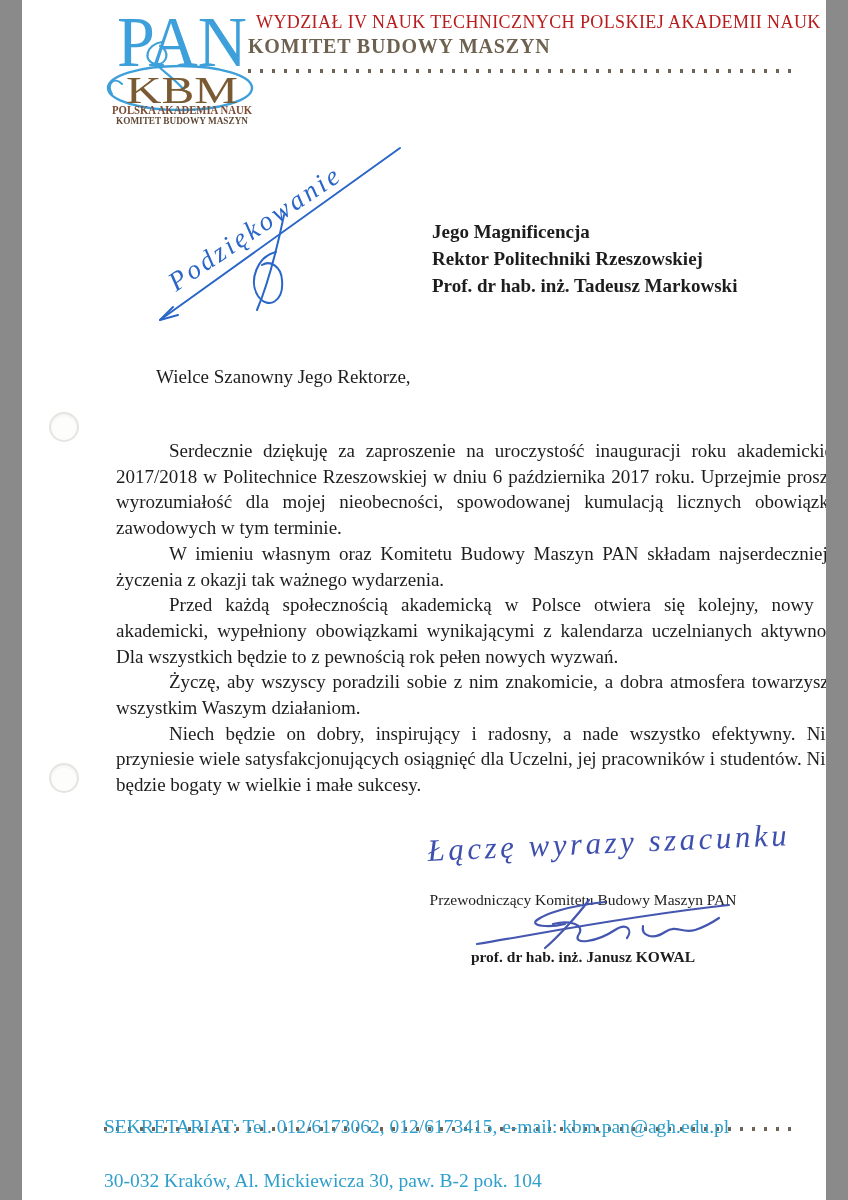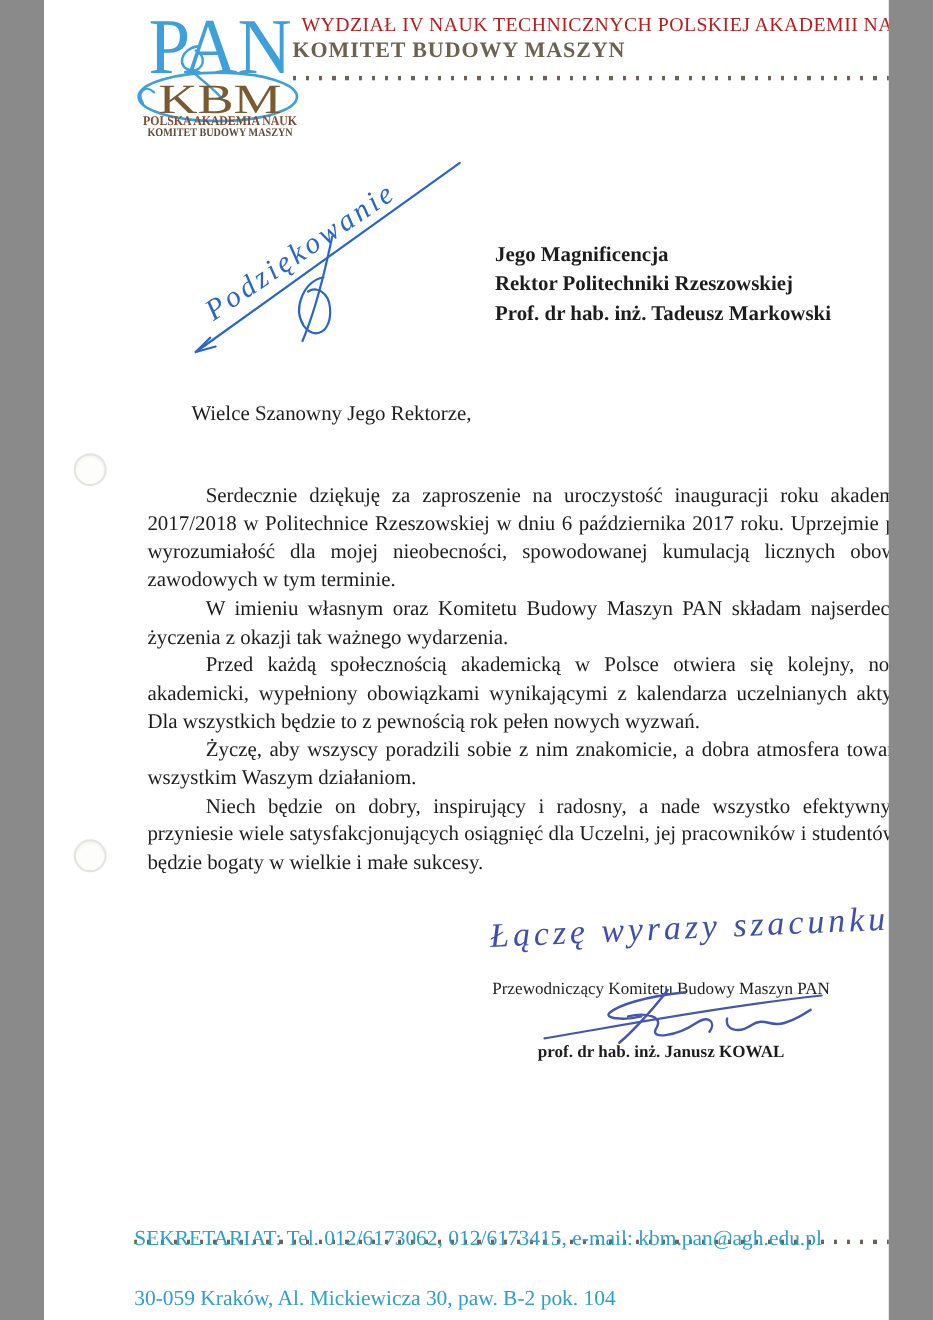--- a/index.html
+++ b/index.html
@@ -4,20 +4,21 @@
 <style>
   html,body{margin:0;padding:0;background:#8a8a8a;}
   .page{
     position:relative;
     width:768px;height:1200px;
     margin:0 auto;
     background:#ffffff;
     overflow:hidden;
     font-family:"Liberation Serif","DejaVu Serif",serif;
     color:#1d1d1d;
+    padding-left:36px;
   }
   .abs{position:absolute;}
 
   
   .dept-line1{
     left:234px;top:12px;
     font-size:18px;letter-spacing:0.4px;
     color:#b91c1c;white-space:nowrap;font-family:Liberation Serif, serif;
   }
   .dept-line2{
@@ -128,15 +129,15 @@
     <path d="M 20,54 C 70,46 170,26 272,15" fill="none" stroke="#4456b0" stroke-width="2" stroke-linecap="round"></path>
     <path d="M 148,12 C 110,16 88,24 80,30 C 72,36 92,38 108,34" fill="none" stroke="#4456b0" stroke-width="2.2" stroke-linecap="round"></path>
     <path d="M 132,10 C 120,26 100,48 88,58 M 96,34 C 112,30 128,34 122,44 C 114,56 140,52 158,40 C 170,32 176,40 170,48" fill="none" stroke="#4456b0" stroke-width="2.2" stroke-linecap="round"></path>
     <path d="M 186,36 C 184,46 196,50 208,42 C 220,34 224,44 238,40 C 248,37 256,32 262,28" fill="none" stroke="#4456b0" stroke-width="2.2" stroke-linecap="round"></path>
   </svg>
 
   <div class="abs signer-name">prof. dr hab. inż. Janusz KOWAL</div>
 
   <div class="abs dots dots-bottom"></div>
   <div class="abs footer-line1">SEKRETARIAT: Tel. 012/6173062, 012/6173415, e-mail: kbm.pan@agh.edu.pl</div>
-  <div class="abs footer-line2">30-059 Kraków, Al. Mickiewicza 30, paw. B-2 pok. 104</div>
+  <div class="abs footer-line2">30-032 Kraków, Al. Mickiewicza 30, paw. B-2 pok. 104</div>
 
 </div>
 
 </body></html>

